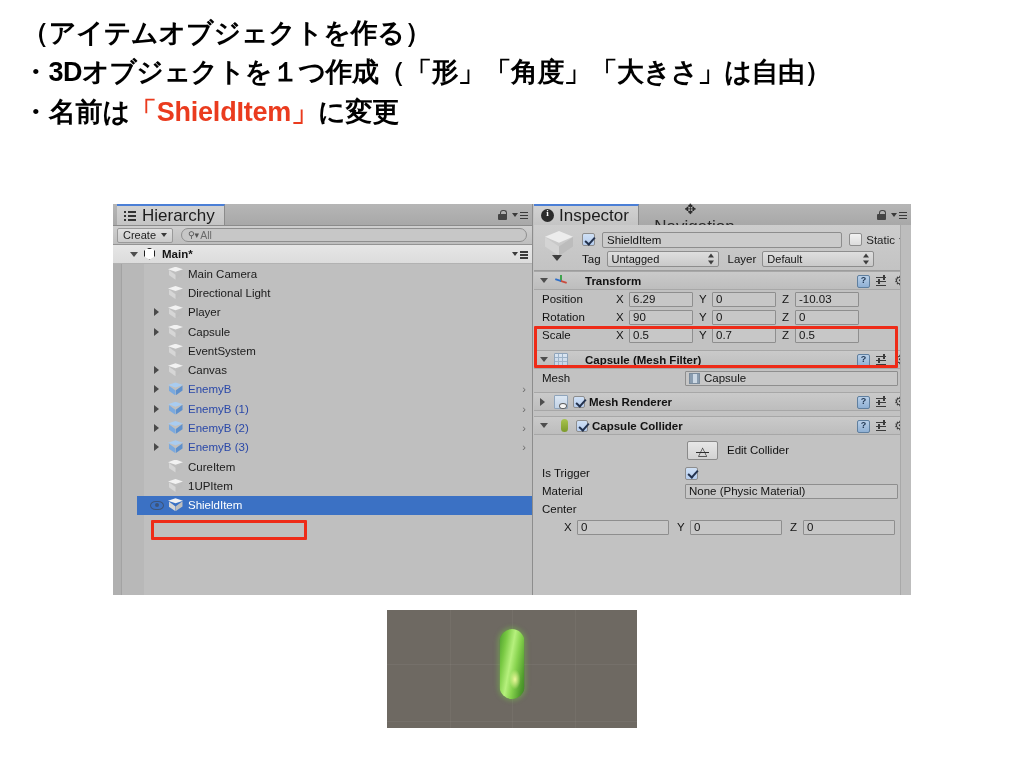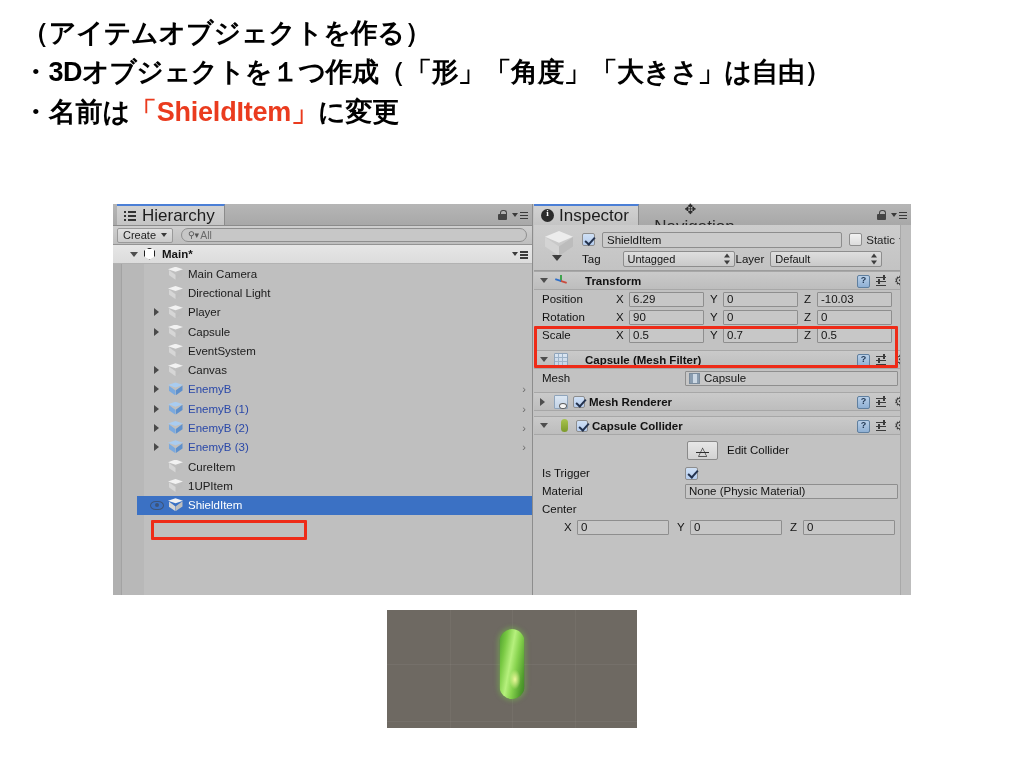--- a/index.html
+++ b/index.html
@@ -695,21 +695,21 @@
     border: 1px solid #8e8e8e;
     border-radius: 1px;
     box-sizing: border-box;
     display: flex;
     align-items: center;
     padding-left: 3px;
     font-size: 11.5px;
     color: #131313;
     overflow: hidden;
   }
-  .field.num { width: 75px; }
+  .field.num { width: 64px; }
   .field.wide { flex: 1; }
   .dot-target {
     width: 13px;
     flex: 0 0 auto;
     text-align: center;
     font-size: 11px;
     color: #3a3a3a;
   }
   .mesh-field {
     height: 15px;
@@ -1029,26 +1029,26 @@
           <span class="name-field">
             <span>ShieldItem</span>
           </span>
           <span class="static-wrap">
             <span class="chk"></span>
             <span>Static</span>
             <span class="tri-down"></span>
           </span>
         </div>
         <div class="row-2">
-          <span class="lbl" style="margin-right:22px;">Tag</span>
+          <span class="lbl" style="margin-right:6px;">Tag</span>
           <span class="popup" style="width:112px;">
             <span>Untagged</span>
             <i class="updown"></i>
           </span>
-          <span class="lbl" style="margin:0 6px 0 1px;">Layer</span>
+          <span class="lbl" style="margin:0 6px 0 9px;">Layer</span>
           <span class="popup" style="width:112px;">
             <span>Default</span>
             <i class="updown"></i>
           </span>
         </div>
       </div>
 
       <div class="comp-header">
         <span class="foldout"></span>
         <span class="comp-ico ico-transform"></span>

